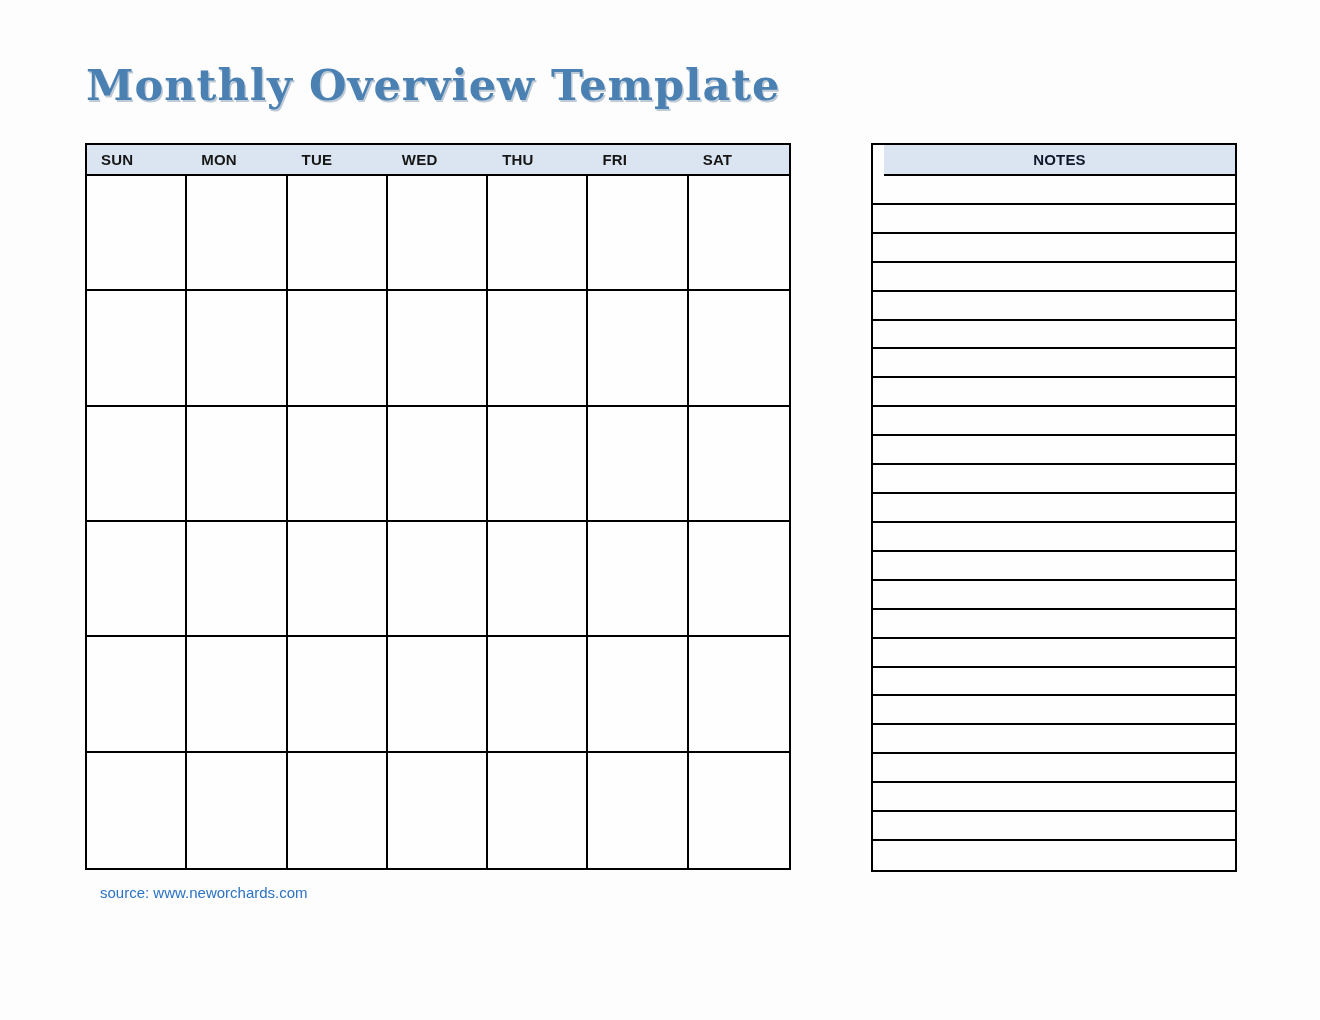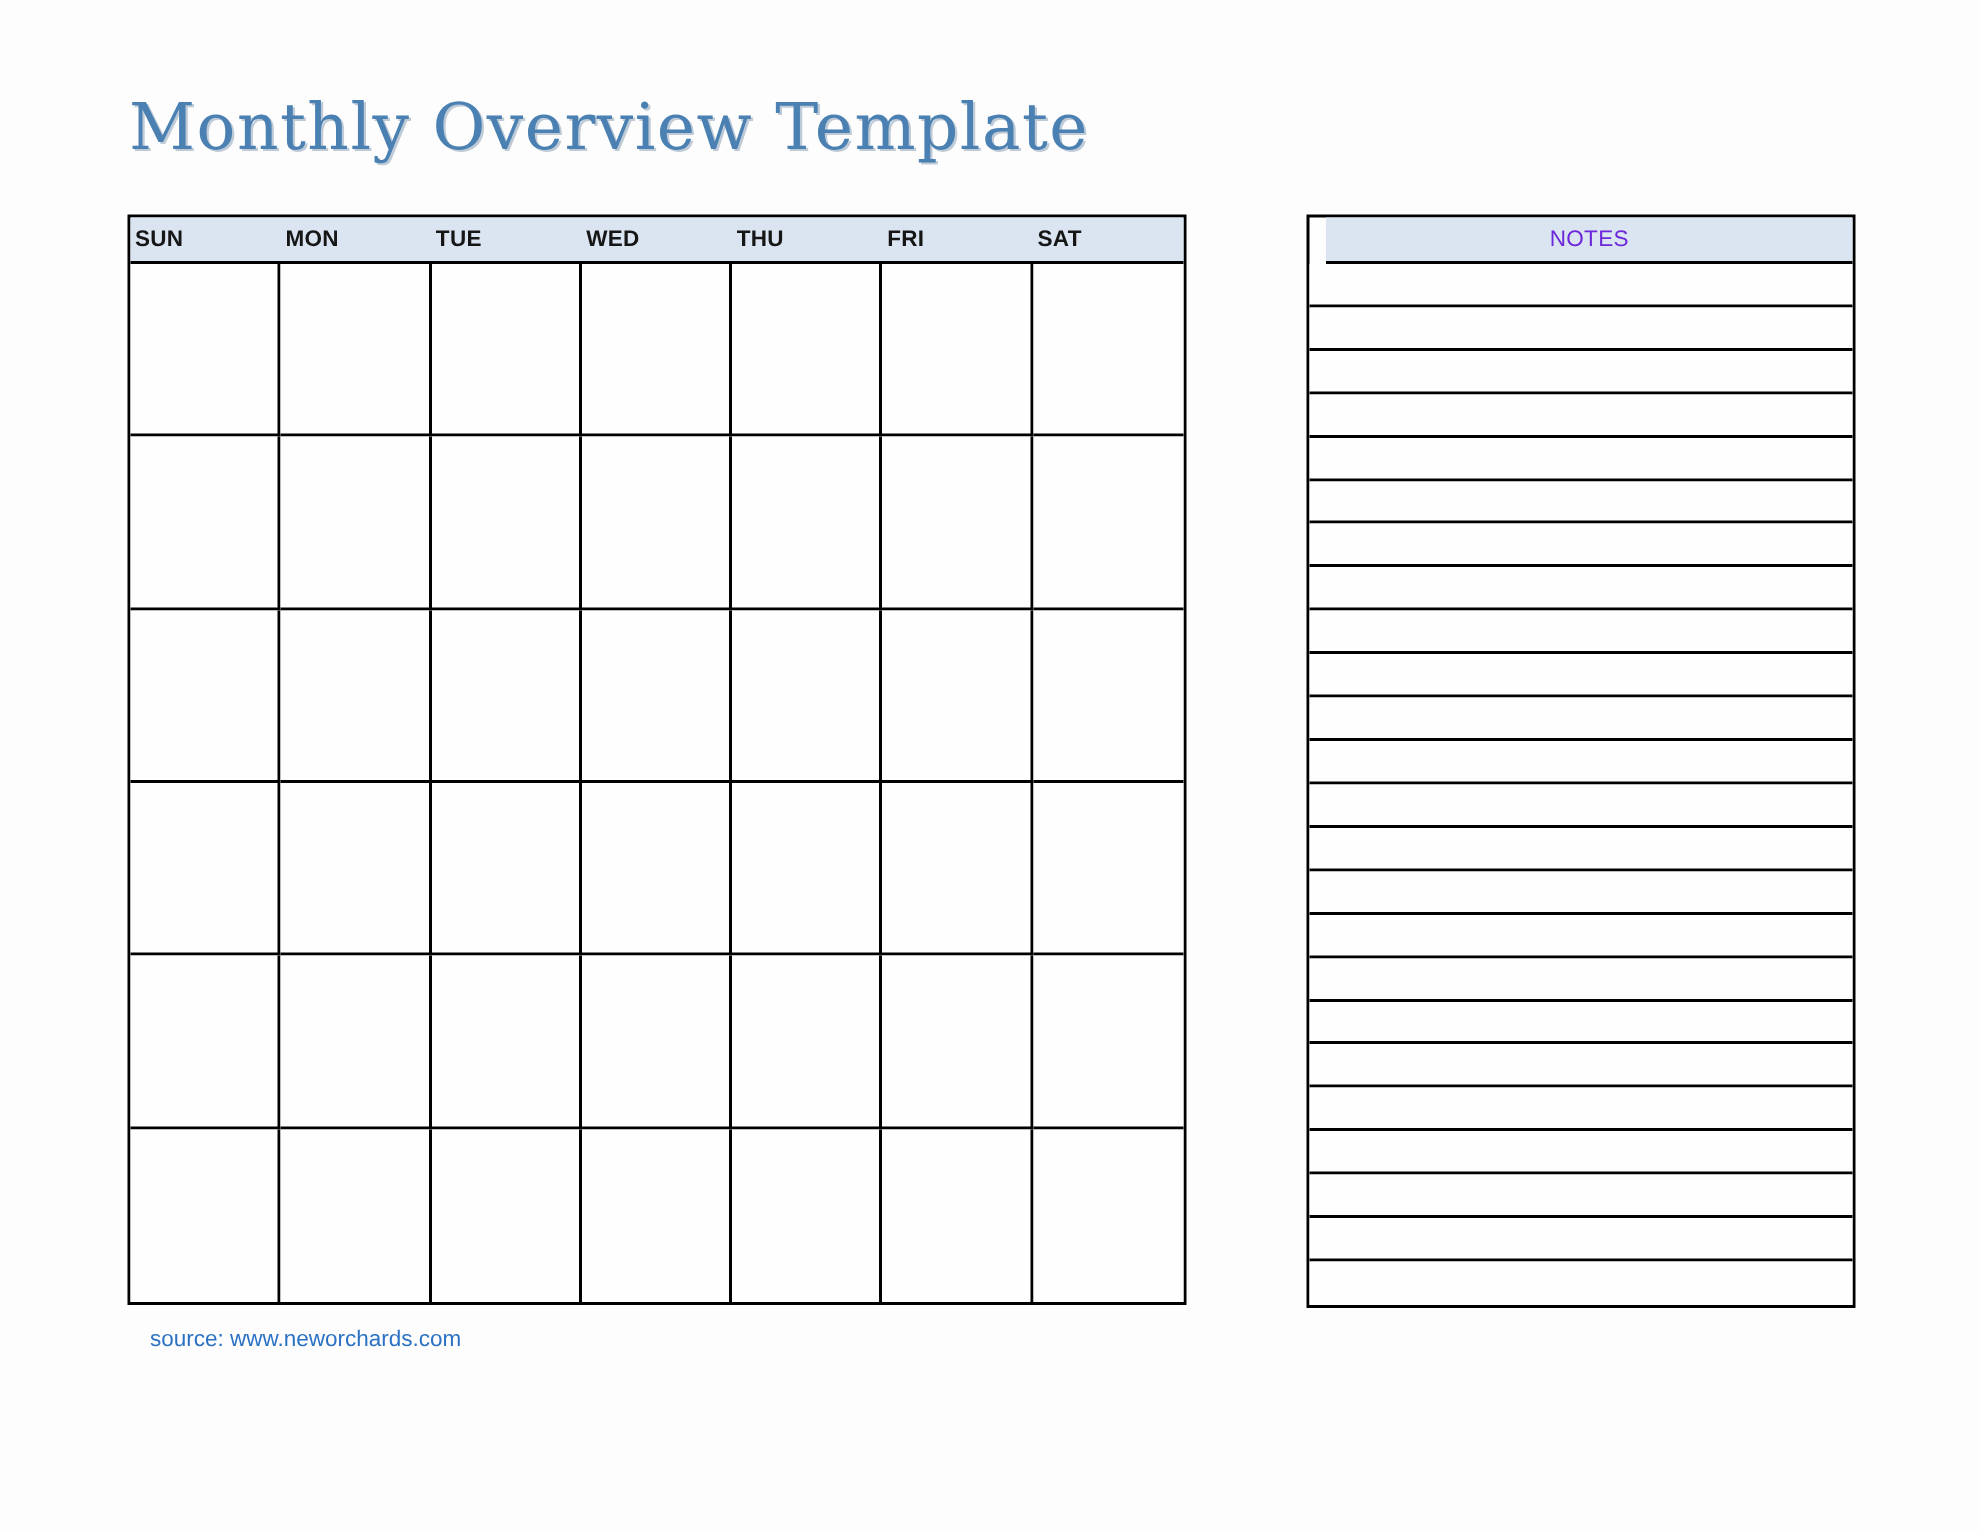--- a/index.html
+++ b/index.html
@@ -18,21 +18,21 @@
     font-family: "Liberation Sans", sans-serif;
     overflow: hidden;
   }
 
   .title {
     position: absolute;
     left: 86px;
     top: 60px;
     margin: 0;
     font-family: "DejaVu Serif", serif;
-    font-weight: normal;
+    font-weight: bold;
     font-size: 43px;
     letter-spacing: 1px;
     color: var(--title-blue);
     text-shadow: 1.5px 1.5px 0 rgba(45, 85, 125, 0.30);
     white-space: nowrap;
   }
 
   
   .calendar {
     position: absolute;
@@ -45,21 +45,21 @@
   }
   .cal-header {
     display: grid;
     grid-template-columns: repeat(7, 1fr);
     align-items: center;
     height: 31px;
     background: var(--header-fill);
     border-bottom: 2.5px solid var(--border-black);
   }
   .cal-head-cell {
-    padding-left: 3px;
+    padding-left: 14px;
     font-weight: bold;
     font-size: 15px;
     color: #161616;
     letter-spacing: 0.2px;
   }
   .cal-body {
     display: grid;
     grid-template-columns: repeat(7, 1fr);
     grid-auto-rows: 1fr;
     height: calc(100% - 31px);
@@ -82,23 +82,23 @@
     border: 2.5px solid var(--border-black);
     background: #fefefe;
   }
   .notes-header {
     height: 31px;
     background: var(--header-fill);
     border-bottom: 2.5px solid var(--border-black);
     display: flex;
     align-items: center;
     justify-content: center;
-    font-weight: normal;
+    font-weight: bold;
     font-size: 15px;
-    color: #6d28d9;
+    color: #0f172a;
     letter-spacing: 0.2px;
     margin-left: 11px;
   }
   .notes-lines {
     display: grid;
     grid-auto-rows: 1fr;
     height: calc(100% - 31px);
   }
   .note-line {
     border-bottom: 2px solid var(--border-black);

